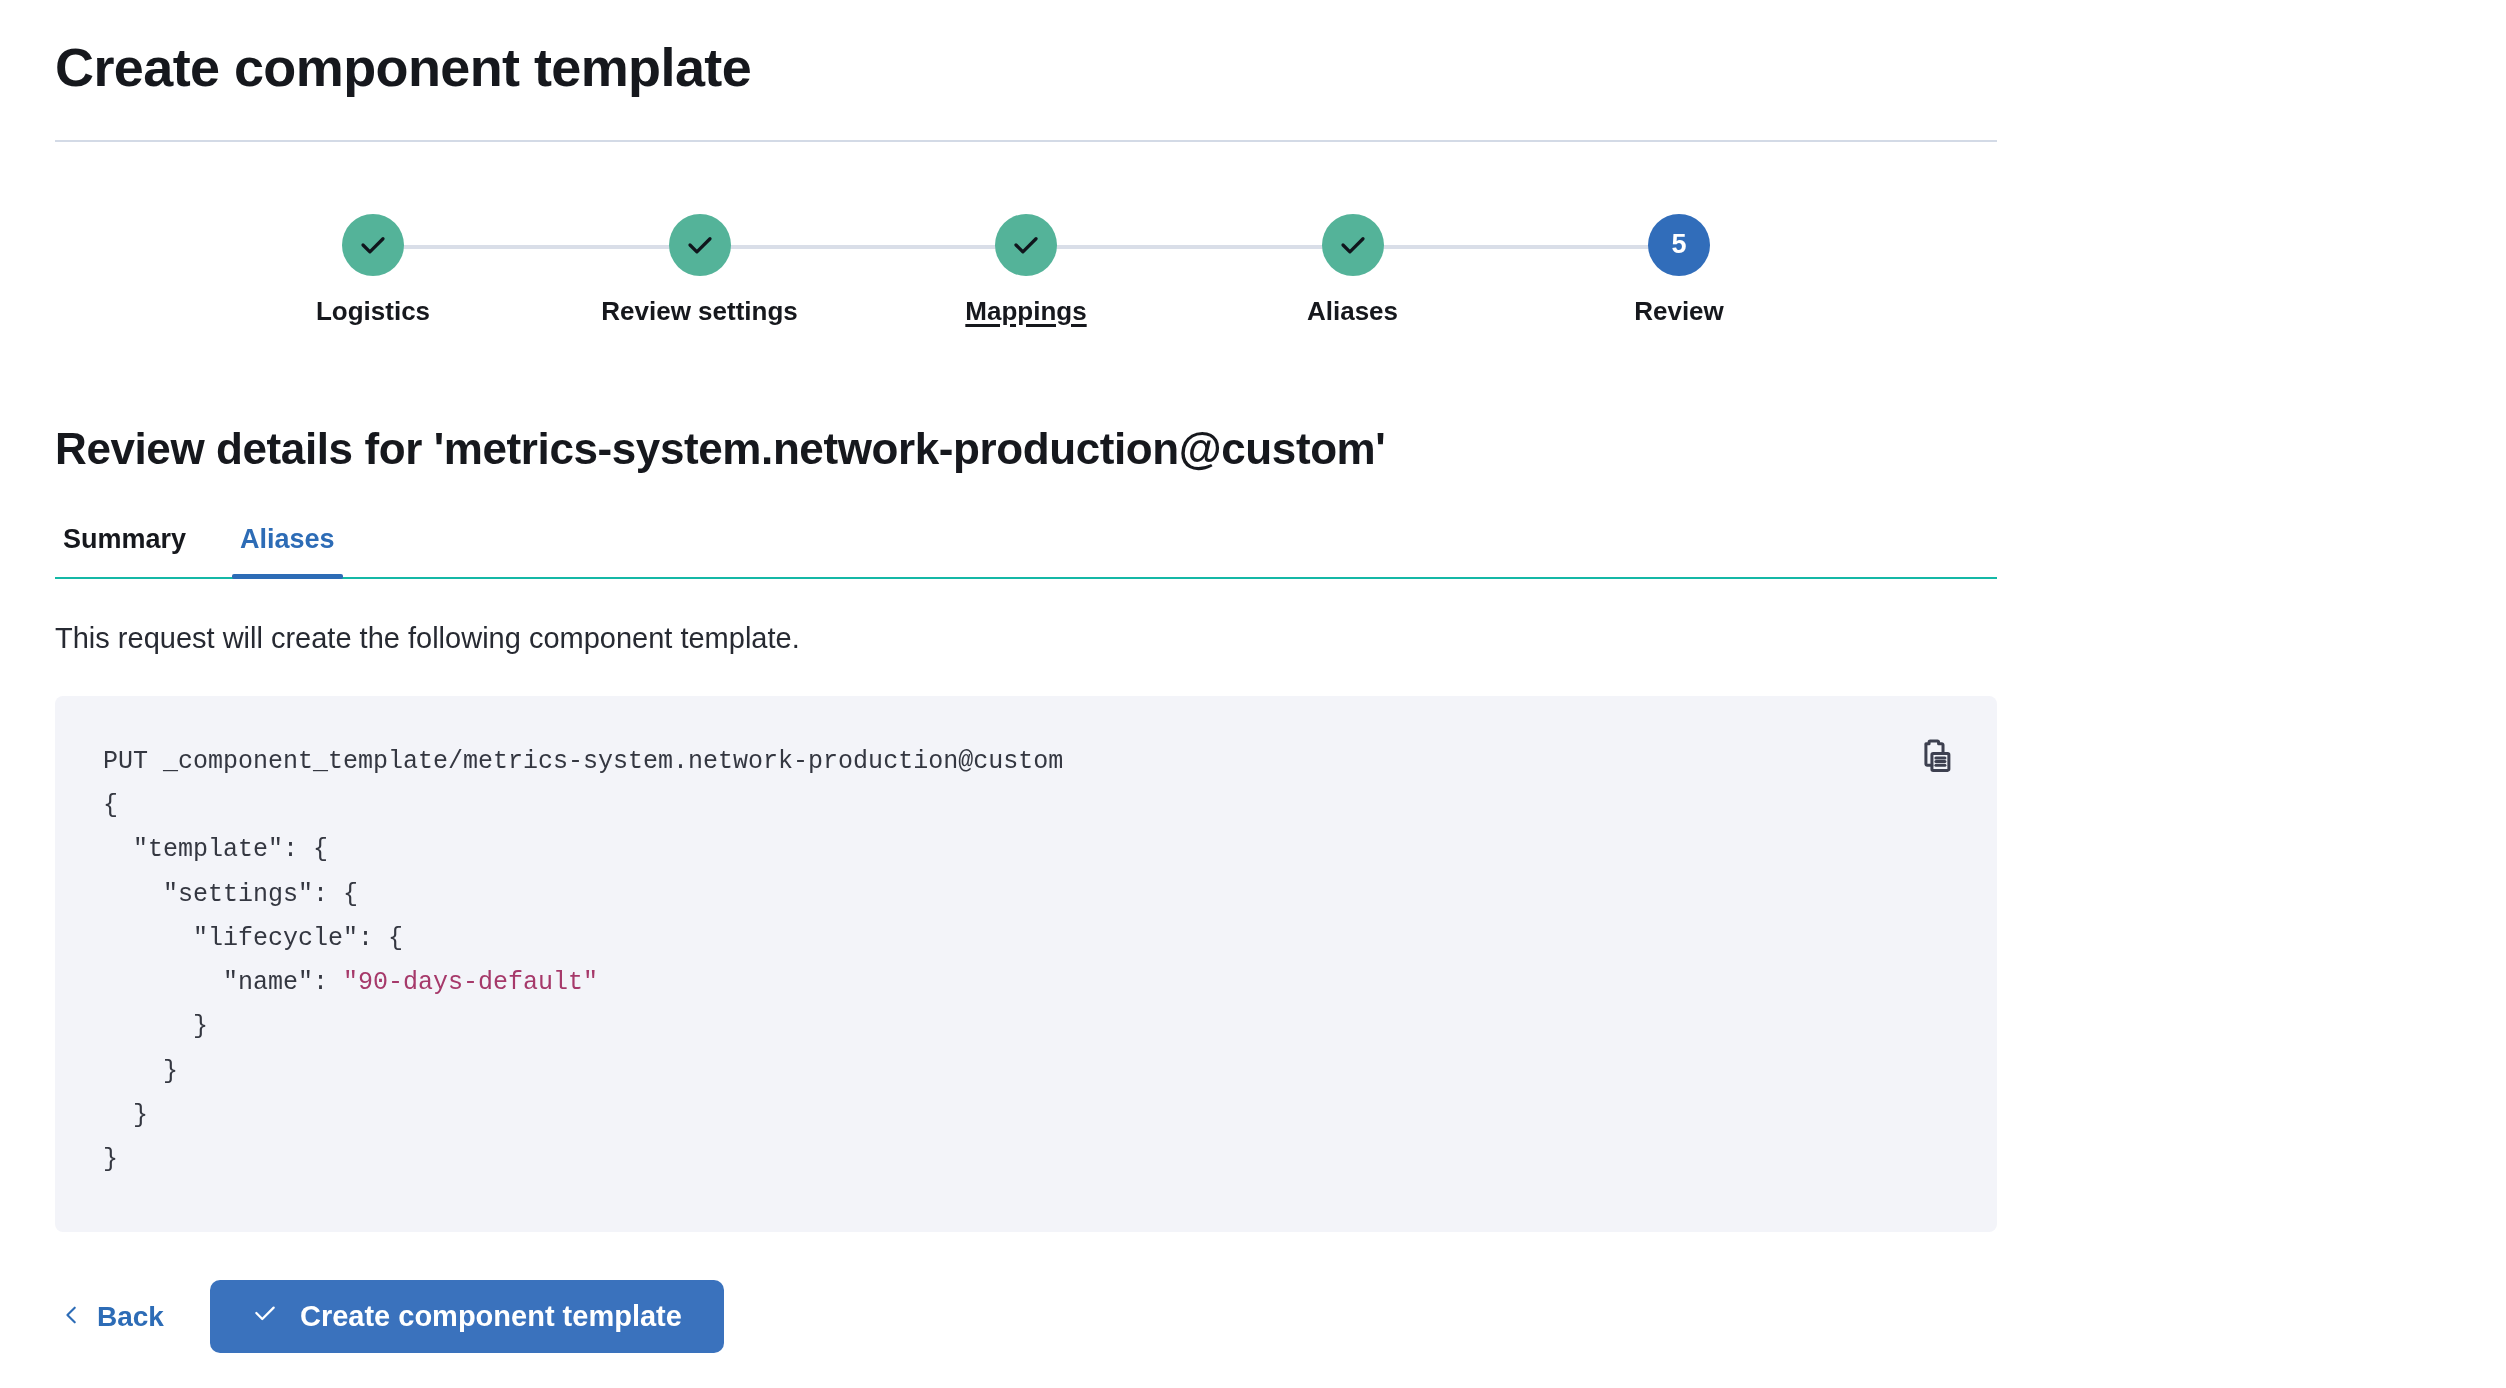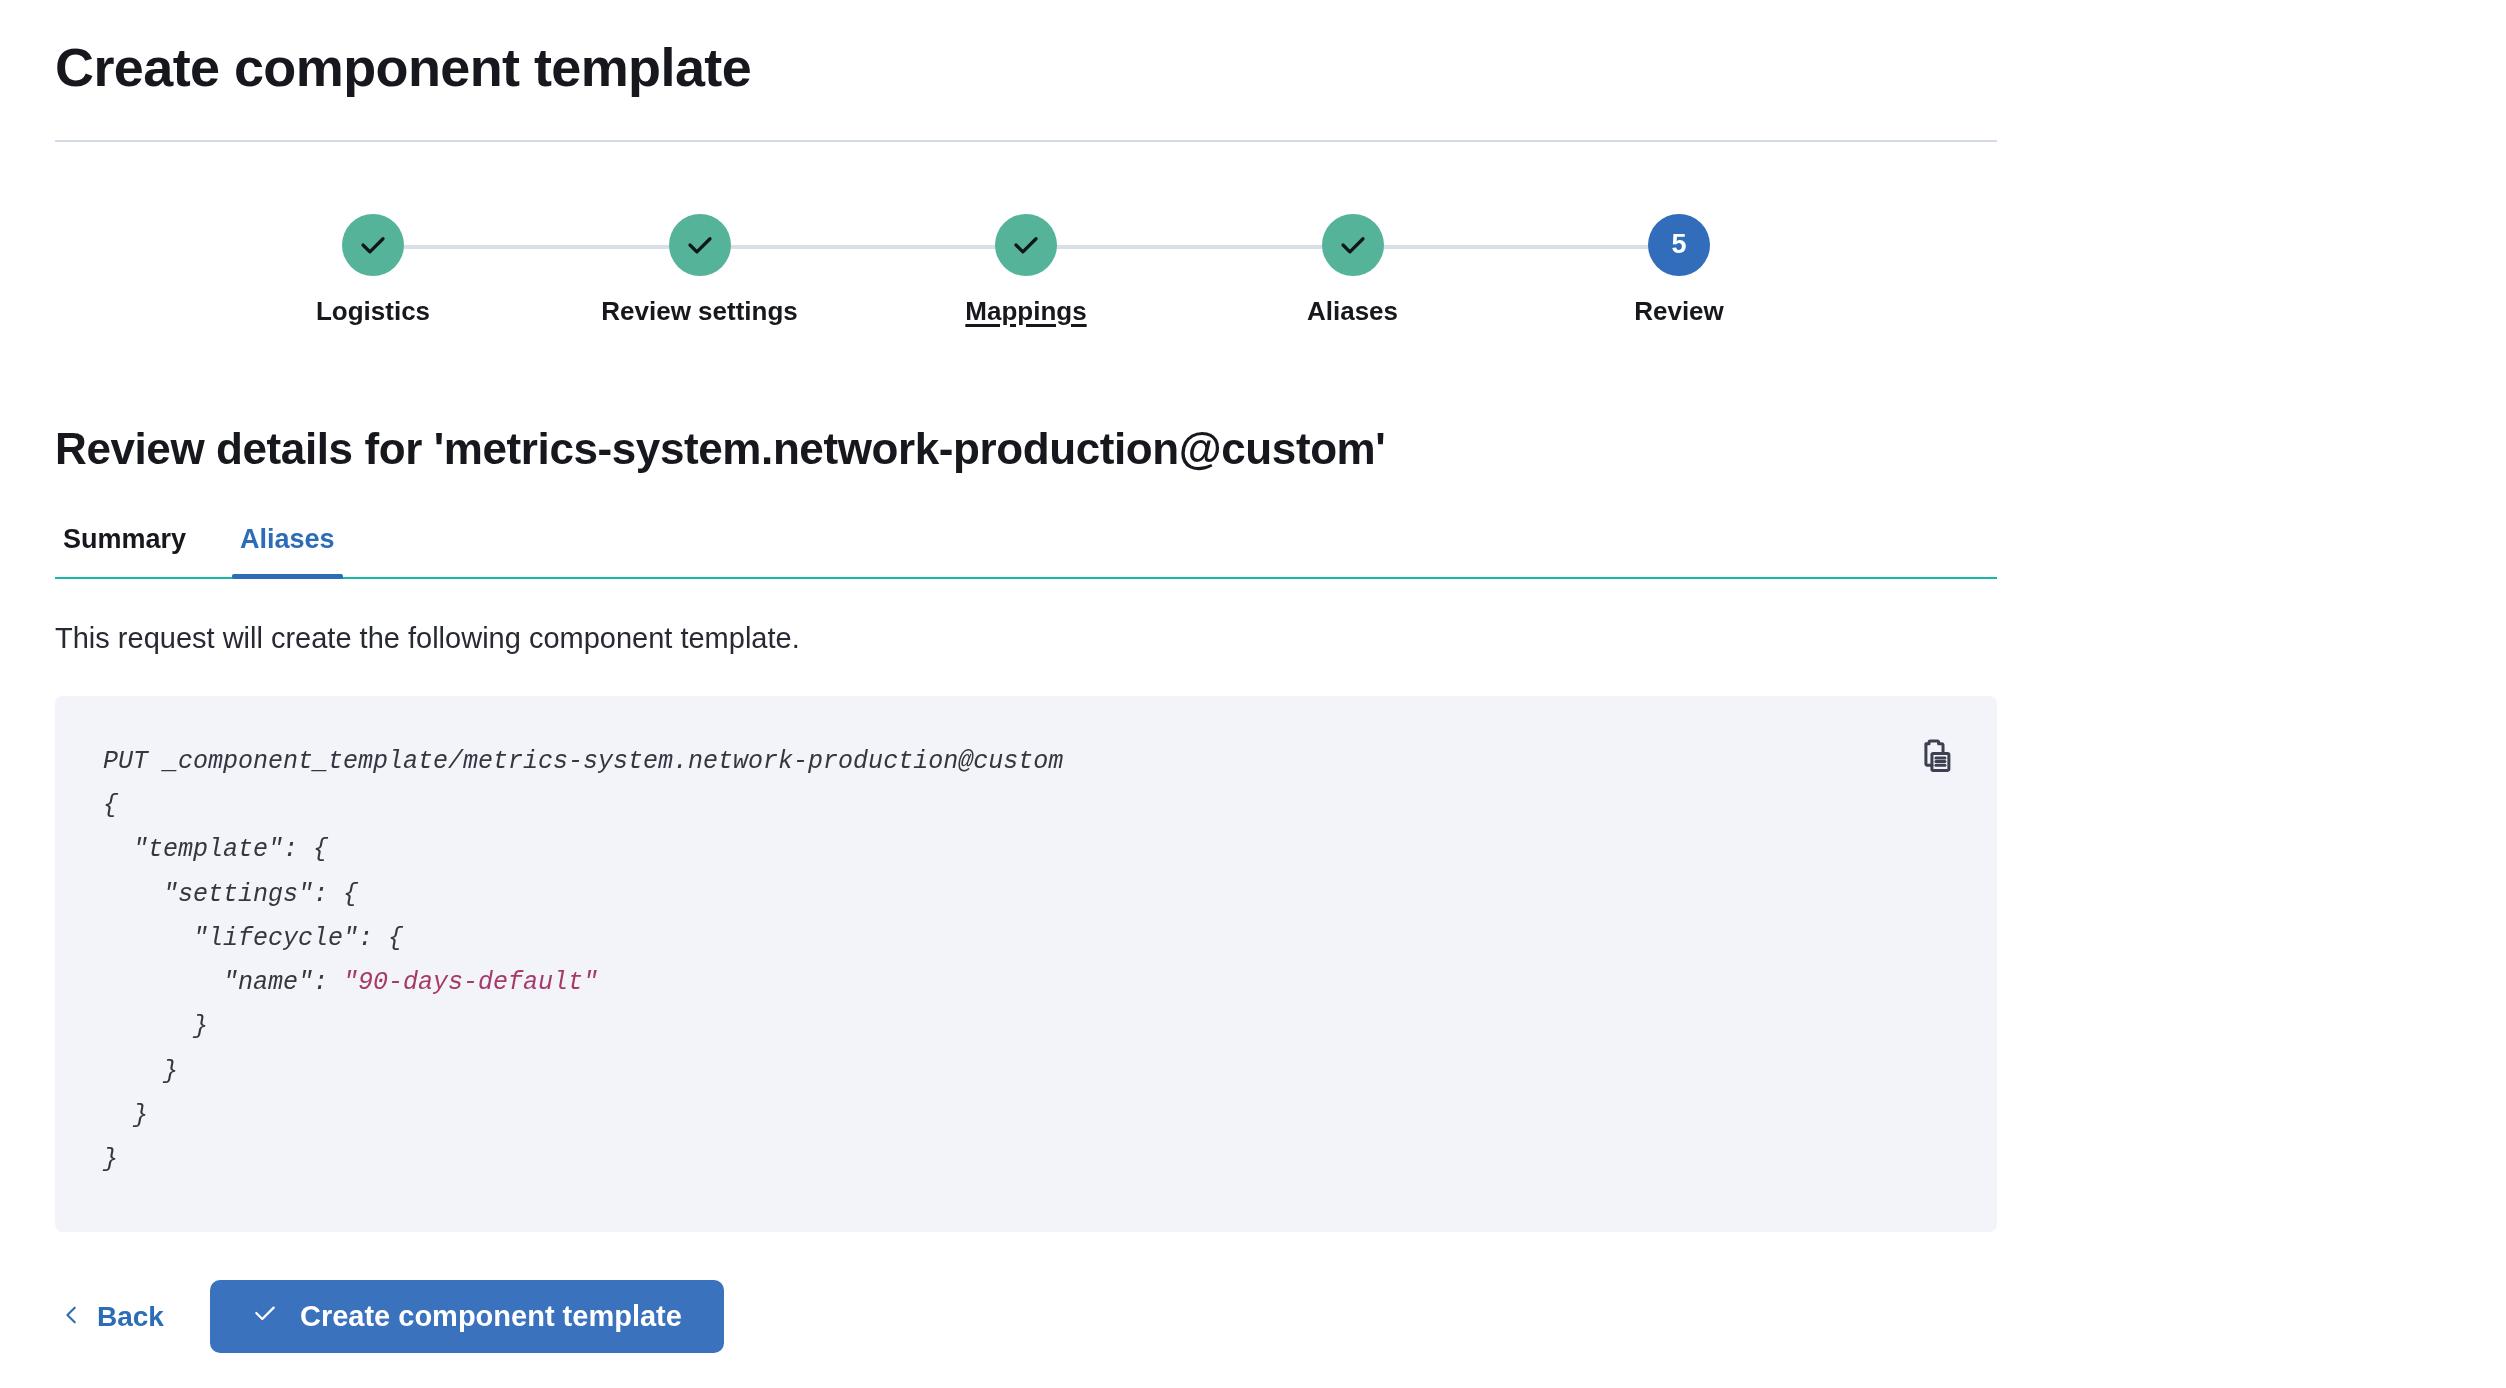--- a/index.html
+++ b/index.html
@@ -167,21 +167,20 @@
     min-height: 295px;
   }
 
   .code-pre {
     font-family: "Liberation Mono", "DejaVu Sans Mono", monospace;
     font-size: 25px;
     line-height: 1.77;
     color: #343741;
     white-space: pre;
     margin: 0;
-    font-style: italic;
   }
 
   .code-string { color: #a6396a; }
 
   .copy-btn {
     position: absolute;
     top: 36px;
     right: 36px;
     width: 48px;
     height: 48px;

